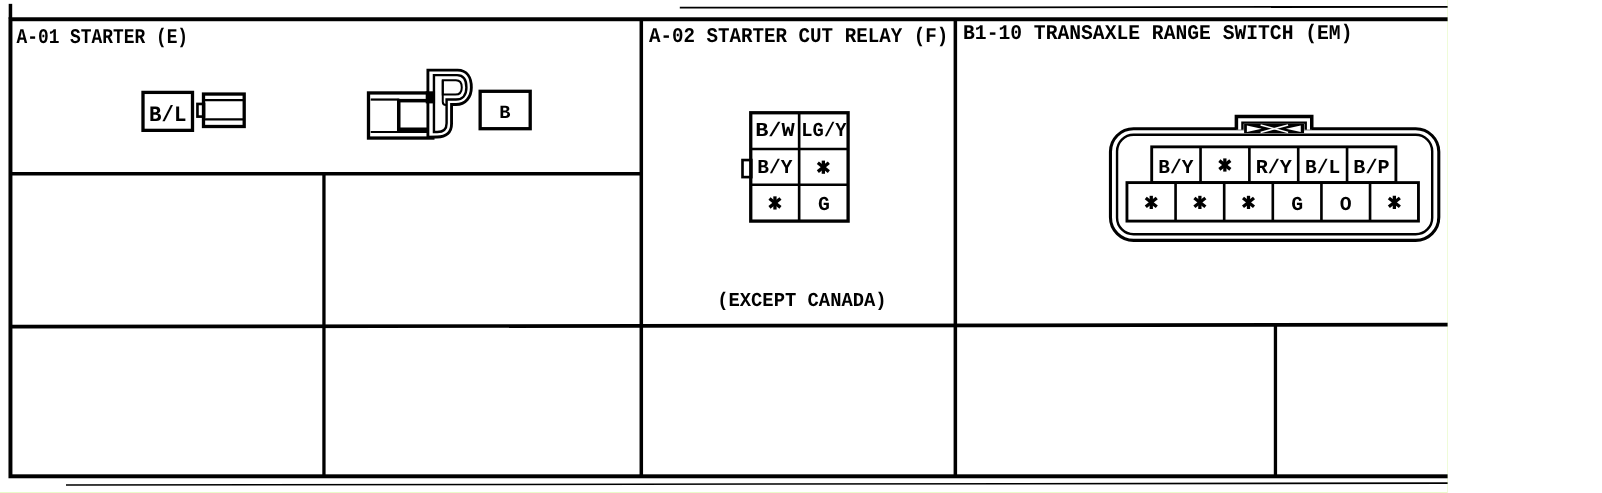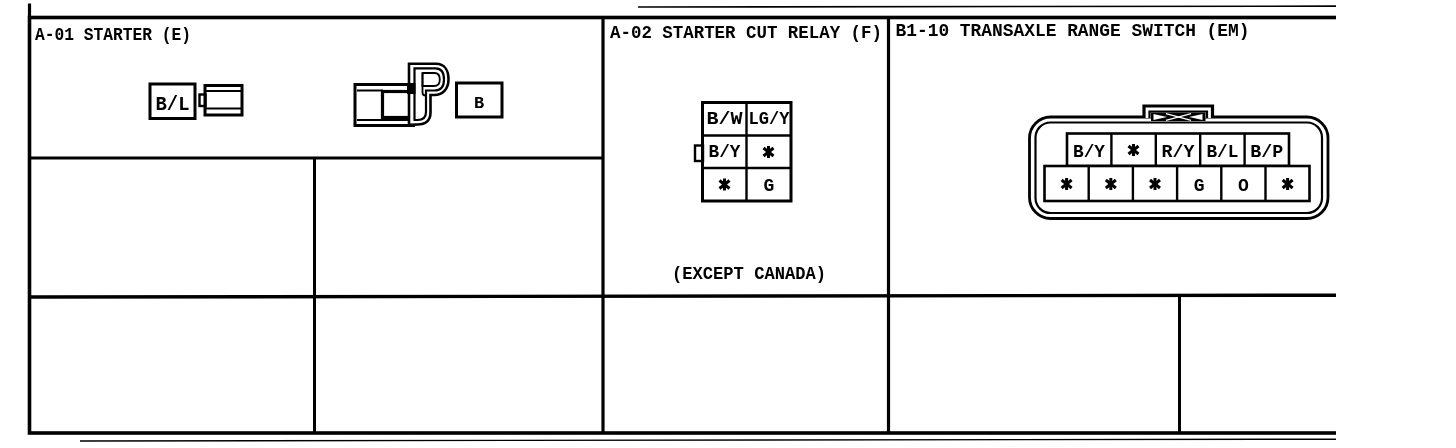--- a/index.html
+++ b/index.html
@@ -1,16 +1,16 @@
 <!DOCTYPE html>
 <html><head>
 <meta charset="utf-8">
 <style>
   html,body{margin:0;padding:0;background:#fff;}
-  .page{position:relative;width:1316px;height:448px;background:#bef264;overflow:hidden;margin-left:20px;}
+  .page{position:relative;width:1316px;height:448px;background:#bef264;overflow:hidden;}
   svg text{font-family:"Liberation Mono",monospace;font-weight:bold;fill:#000;}
 </style>
 </head>
 <body>
 <div class="page">
 <svg width="1456" height="448" viewBox="0 0 1456 448">
 
   <rect x="0" y="0" width="1456" height="448" fill="#ffffff"></rect>
 
   <line x1="618" y1="7" x2="1456" y2="6" stroke="#000" stroke-width="1.6"></line>

